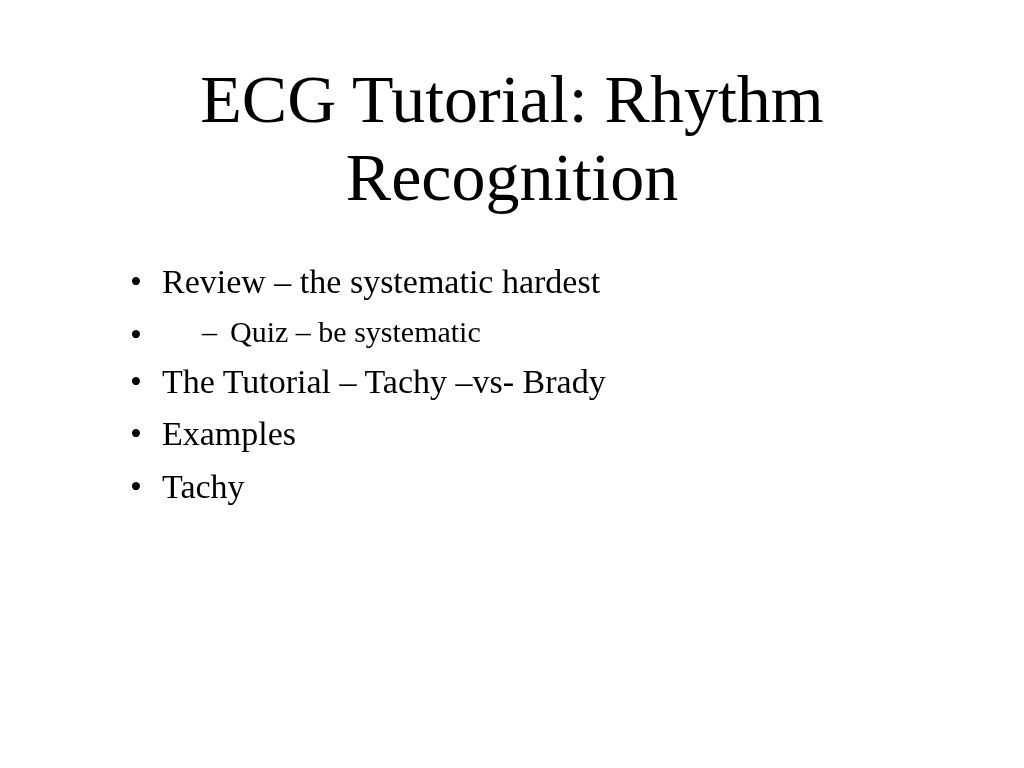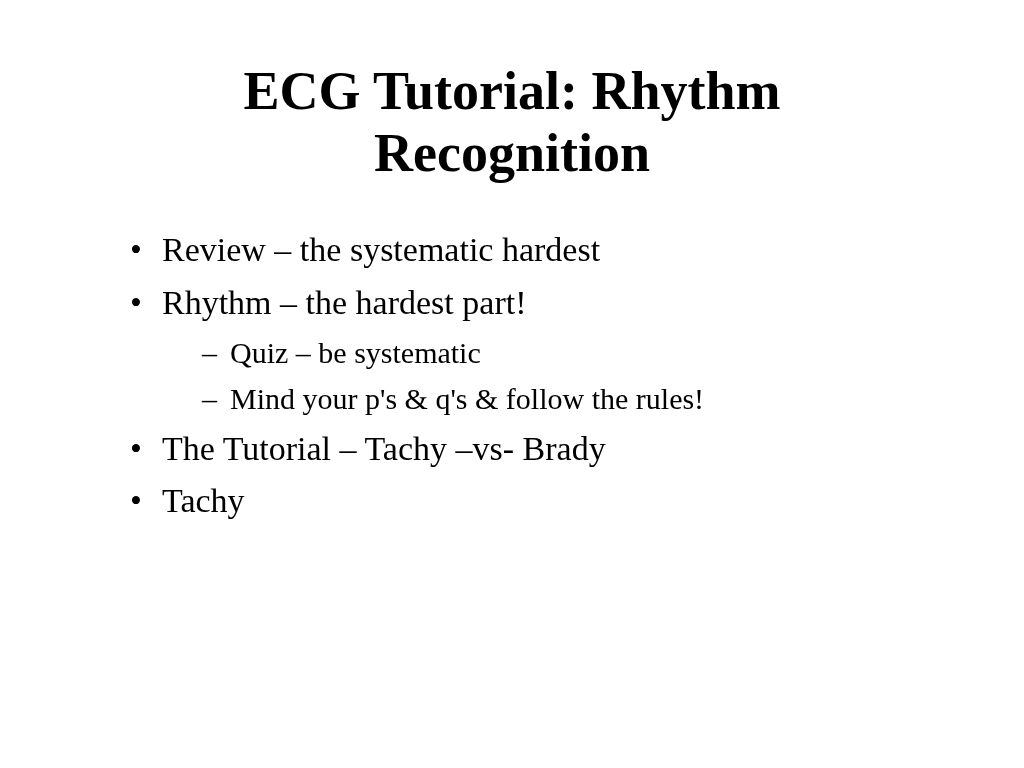--- a/index.html
+++ b/index.html
@@ -9,22 +9,22 @@
     }
     body {
       width: 1024px;
       height: 768px;
       background: #ffffff;
       font-family: "Times New Roman", Times, serif;
       color: #000000;
       padding: 60px 90px 40px 90px;
     }
     .title {
-      font-size: 54px;
-      font-weight: bold;
+      font-size: 68px;
+      font-weight: normal;
       text-align: center;
       line-height: 1.15;
       margin-bottom: 40px;
       padding: 0 40px;
     }
     .bullet-list {
       list-style: none;
       padding-left: 40px;
     }
     .bullet-item {
@@ -59,29 +59,28 @@
 </head>
 <body>
 
 <h1 class="title">ECG Tutorial:  Rhythm Recognition</h1>
 
 <ul class="bullet-list">
   <li class="bullet-item">
     <span>Review – the systematic hardest</span>
   </li>
   <li class="bullet-item">
-    <span>Rhythm – the hardest part!</span>
     <ul class="sub-list">
       <li class="sub-item">
         <span>Quiz – be systematic</span>
-      </li>
-      <li class="sub-item">
-        <span>Mind your p's &amp; q's &amp; follow the rules!</span>
       </li>
     </ul>
   </li>
   <li class="bullet-item">
     <span>The Tutorial – Tachy –vs- Brady</span>
   </li>
   <li class="bullet-item">
+    <span>Examples</span>
+  </li>
+  <li class="bullet-item">
     <span>Tachy</span>
   </li>
 </ul>
 
 </body></html>

